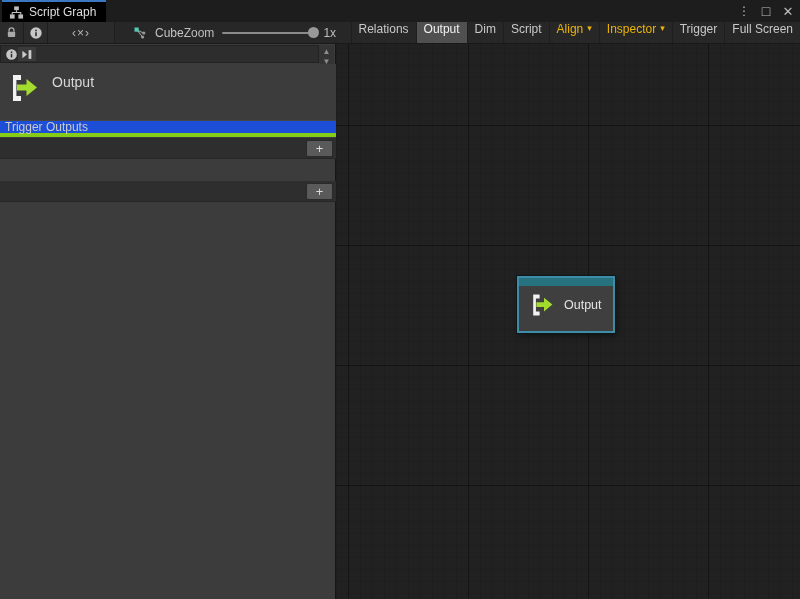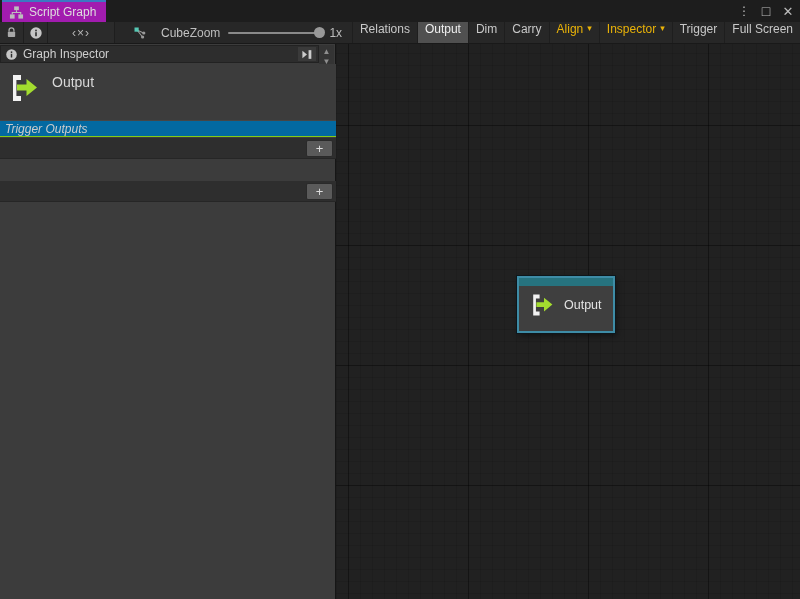--- a/index.html
+++ b/index.html
@@ -1,37 +1,37 @@
 <!DOCTYPE html>
 <html><head>
 <meta charset="utf-8">
 <style>
   html,body{margin:0;padding:0;background:#111;}
   *{box-sizing:border-box;font-family:"Liberation Sans",sans-serif;-webkit-font-smoothing:antialiased;}
   .window{position:relative;width:800px;height:599px;background:#212121;overflow:hidden;color:#c8c8c8;}
 
   
   .titlebar{position:absolute;left:0;top:0;width:800px;height:22px;background:#1d1d1d;}
-  .tab{position:absolute;left:2px;top:0;height:22px;min-width:96px;background:#a21caf;
+  .tab{position:absolute;left:2px;top:0;height:22px;min-width:96px;background:#000000;
        border-top:2px solid #3c78c2;display:flex;align-items:center;gap:5px;padding:0 10px 0 7px;}
   .tab-label{font-size:12px;color:#dedede;white-space:nowrap;}
   .win-controls{position:absolute;right:4px;top:0;height:22px;display:flex;align-items:center;gap:6px;}
   .win-btn{width:16px;height:18px;display:flex;align-items:center;justify-content:center;
            color:#bdbdbd;font-size:13px;line-height:1;cursor:default;}
   .win-btn.menu{font-size:12px;}
   .win-btn.max{font-size:14px;}
 
   
   .toolbar{position:absolute;left:0;top:22px;width:800px;height:22px;background:#272727;
            border-bottom:1px solid #191919;display:flex;align-items:stretch;font-size:12px;}
   .tool-seg{display:flex;align-items:center;justify-content:center;border-right:1px solid #1e1e1e;background:#2b2b2b;}
   .seg-lock{width:24px;}
   .seg-info{width:24px;}
   .seg-code{width:67px;color:#b5b5b5;font-size:12px;letter-spacing:1px;}
-  .cube-area{display:flex;align-items:center;gap:14px;margin-left:18px;color:#c4c4c4;}
+  .cube-area{display:flex;align-items:center;gap:8px;margin-left:18px;color:#c4c4c4;}
   .zoom-area{display:flex;align-items:center;color:#bdbdbd;}
   .zoom-label{margin-right:8px;}
   .zoom-track{position:relative;width:92px;height:2px;background:#8a8a8a;border-radius:1px;}
   .zoom-thumb{position:absolute;right:-5px;top:-5px;width:11px;height:11px;border-radius:50%;background:#999;}
   .zoom-value{margin-left:9px;}
   .tool-right{margin-left:auto;display:flex;align-items:stretch;}
   .tbtn{display:flex;align-items:flex-start;gap:4px;padding:0 7px;border-left:1px solid #1e1e1e;
         color:#c8c8c8;cursor:default;white-space:nowrap;}
   .tbtn.active{background:#505050;color:#f0f0f0;}
   .tbtn.disabled{color:#eab308;}
@@ -47,23 +47,23 @@
   .scrollcol{position:absolute;right:1px;top:1px;width:15px;height:36px;display:flex;flex-direction:column;
              align-items:center;justify-content:flex-start;gap:2px;padding-top:3px;background:#343434;}
   .scroll-arrow{font-size:8px;color:#8e8e8e;line-height:1;cursor:default;}
 
   .node-preview{position:absolute;left:0;top:20px;width:336px;height:88px;background:#3c3c3c;
                 border-bottom:1px solid #2a2a2a;}
   .preview-inner{display:flex;align-items:flex-start;padding:8px 0 0 9px;gap:13px;}
   .preview-title{font-size:14px;color:#d8d8d8;margin-top:2px;}
   .insp-sep{position:absolute;left:0;top:110px;width:336px;height:2px;background:#2a2a2a;}
 
-  .section-bar{position:absolute;left:0;width:336px;height:17px;background:#0369a1;
-               border-top:1px solid #464646;border-bottom:1px solid #84cc16;
-               display:flex;align-items:center;padding-left:5px;font-style:italic;}
+  .section-bar{position:absolute;left:0;width:336px;height:17px;background:#1d4ed8;
+               border-top:1px solid #464646;border-bottom:4px solid #84cc16;
+               display:flex;align-items:center;padding-left:5px;}
   .section-label{font-size:12px;color:#cccccc;}
   .list-row{position:absolute;left:0;width:336px;height:21px;background:#2e2e2e;
             border-bottom:1px solid #262626;}
   .add-btn{position:absolute;right:3px;top:2px;width:27px;height:17px;background:#5a5a5a;
            border:1px solid #2a2a2a;border-radius:2px;display:flex;align-items:center;justify-content:center;
            color:#dcdcdc;font-size:13px;line-height:1;cursor:default;}
 
   
   .canvas{position:absolute;left:336px;top:44px;width:464px;height:555px;background-color:#212121;
     background-image:
@@ -153,21 +153,21 @@
       <div class="tbtn">
         <span>Relations</span>
       </div>
       <div class="tbtn active">
         <span>Output</span>
       </div>
       <div class="tbtn">
         <span>Dim</span>
       </div>
       <div class="tbtn">
-        <span>Carry</span>
+        <span>Script</span>
       </div>
       <div class="tbtn disabled">
         <span>Align</span>
         <span class="caret">▾</span>
       </div>
       <div class="tbtn disabled">
         <span>Inspector</span>
         <span class="caret">▾</span>
       </div>
       <div class="tbtn">
@@ -182,21 +182,20 @@
   <div class="inspector">
 
     <div class="insp-header">
       <span class="icon">
         <svg width="13" height="13" viewBox="0 0 16 16">
           <circle cx="8" cy="8" r="6.5" fill="#c6c6c6"></circle>
           <rect x="7.1" y="4.2" width="1.8" height="1.9" fill="#2b2b2b"></rect>
           <rect x="7.1" y="7.1" width="1.8" height="4.6" fill="#2b2b2b"></rect>
         </svg>
       </span>
-      <span class="insp-title">Graph Inspector</span>
       <div class="dock-btn">
         <span class="icon">
           <svg width="12" height="11" viewBox="0 0 13 11">
             <path d="M1.5 1.5 L6.5 5.5 L1.5 9.5 Z" fill="#cccccc"></path>
             <rect x="8.2" y="0.8" width="3" height="9.4" fill="#cccccc"></rect>
           </svg>
         </span>
       </div>
     </div>
 

